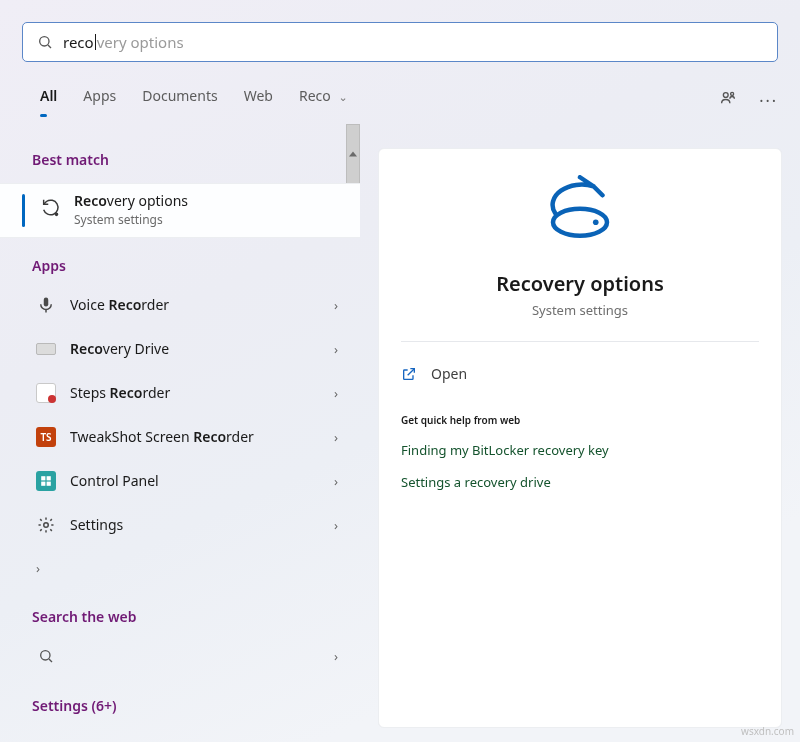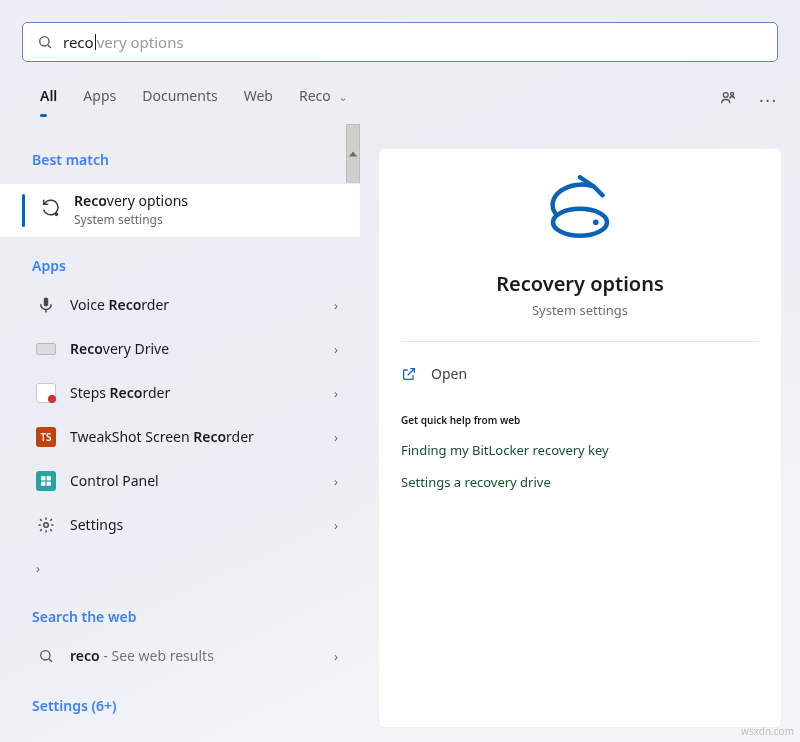--- a/index.html
+++ b/index.html
@@ -47,21 +47,21 @@
   .left {
     width: 360px; padding: 8px 0 8px 0; overflow-y: auto; position: relative;
   }
   .fake-scrollbar {
     position: absolute; top: 0; right: 0; width: 14px; height: 60px;
     background: #cfcfcf; border: 1px solid #bdbdbd;
     display: flex; align-items: center; justify-content: center;
     font-size: 9px; color: #6a6a6a;
   }
 
-  .group-title { font-size: 14px; font-weight: 600; padding: 18px 0 8px 32px; color: #3b82f6; }
+  .group-title { font-size: 14px; font-weight: 600; padding: 18px 0 8px 32px; color: #701a75; }
 
   .bm-item {
     display: flex; align-items: center;
     background: #fdfeff;
     margin-top: 6px; padding: 8px 14px 10px 24px;
     position: relative;
     border-top: 1px solid #eceef1;
     border-bottom: 1px solid #eceef1;
   }
   .bm-item::before {
@@ -267,23 +267,20 @@
 
     <div class="group-title">Search the web</div>
     <div class="web-item">
       <div class="web-left">
         <span class="web-icon">
           <svg viewBox="0 0 24 24" width="16" height="16" fill="none" stroke="#555" stroke-width="2">
             <circle cx="11" cy="11" r="7"></circle>
               <line x1="21" y1="21" x2="16.5" y2="16.5"></line>
           </svg>
         </span>
-        <span class="web-label">
-          <span style="font-weight:600;">reco</span><span class="muted"> - See web results</span>
-        </span>
       </div>
       <span class="chevron">›</span>
     </div>
 
     <div class="group-title">Settings (6+)</div>
   </div>
 
   <div class="right">
     <div class="detail-card">
       <div class="detail-hero">

